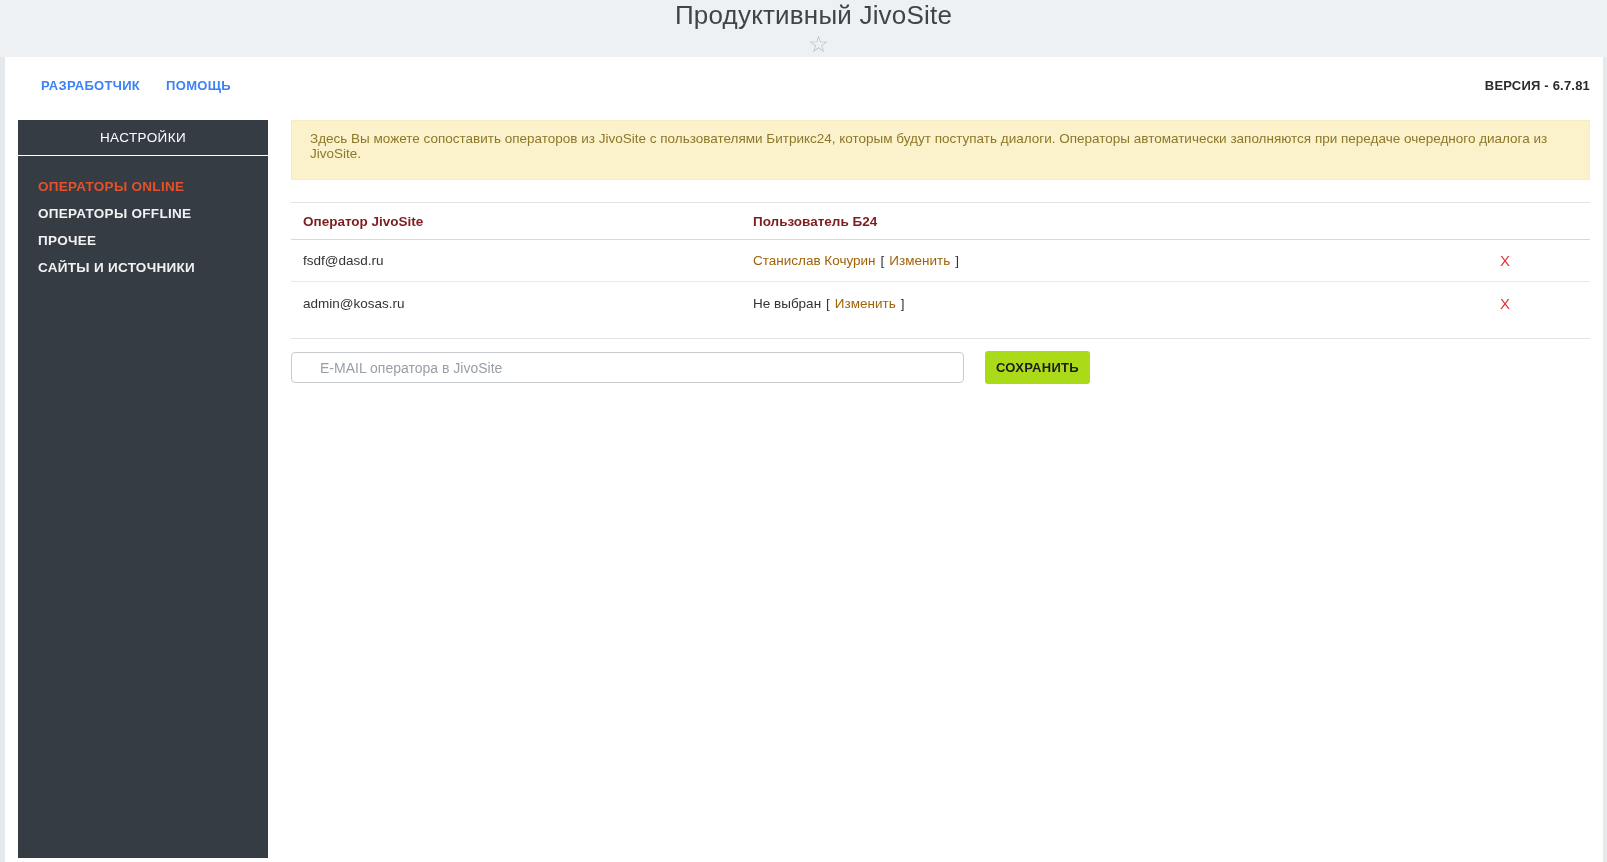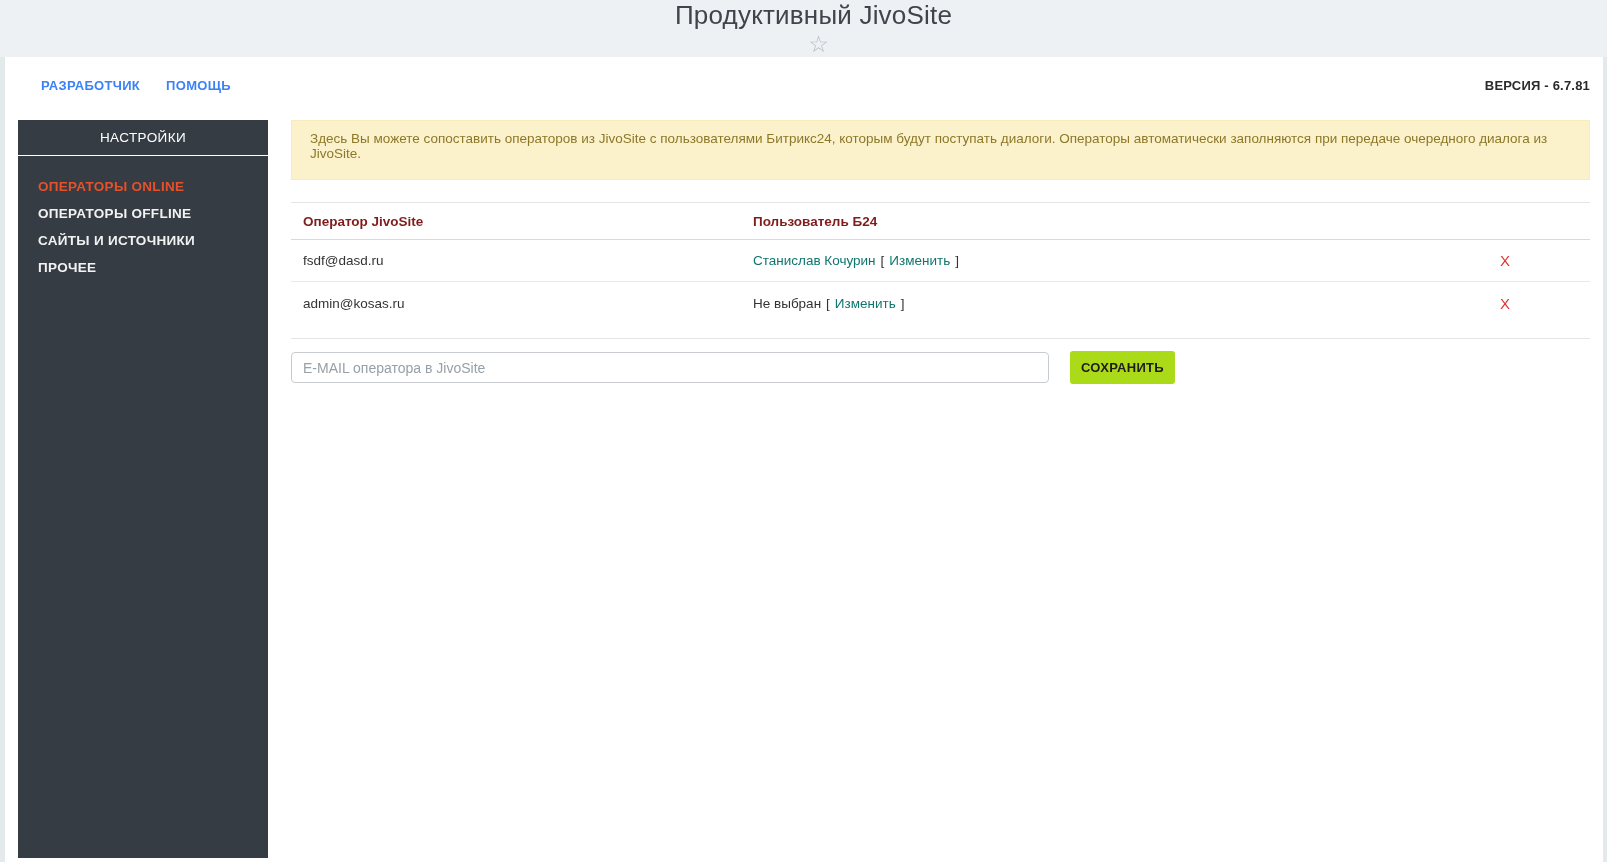--- a/index.html
+++ b/index.html
@@ -80,33 +80,33 @@
   .trow { display: flex; align-items: center; }
   .thead {
     height: 38px; font-weight: bold; color: #7f1d1d; font-size: 13.5px;
     border-top: 1px solid #e4e4e4; border-bottom: 1px solid #d9d9d9; align-items: center;
   }
   .tbody-row { height: 42px; font-size: 13.5px; color: #333; }
   .tbody-row.bordered { border-bottom: 1px solid #e9e9e9; }
   .c1 { flex: 0 0 450px; padding-left: 12px; }
   .c2 { flex: 1 1 auto; padding-left: 12px; }
   .c3 { flex: 0 0 170px; text-align: center; }
-  .link { color: #0f766e; text-decoration: none; cursor: pointer; }
+  .link { color: #a16207; text-decoration: none; cursor: pointer; }
   .bracket { color: #333; margin: 0 5px; }
   .delete-x {
     color: #e23333; font-size: 15px; text-decoration: none; cursor: pointer;
   }
   .table-bottom { height: 15px; border-bottom: 1px solid #e4e4e4; }
 
   
   .form-row { display: flex; align-items: center; padding-top: 12px; }
   .email-input {
-    width: 758px; height: 31px;
+    width: 673px; height: 31px;
     border: 1px solid #c8ccd0; border-radius: 4px;
-    padding: 0 11px; font-size: 14px; color: #333;
+    padding: 0 28px; font-size: 14px; color: #333;
     font-family: "Liberation Sans", sans-serif;
     outline: none; background: #fff;
   }
   .email-input::placeholder { color: #98a0a7; }
   .save-btn {
     margin-left: 21px; width: 105px; height: 33px;
     background: #abdb18; border: none; border-radius: 3px;
     font-size: 13px; font-weight: bold; color: #1d1d1d; letter-spacing: 0.3px;
     cursor: pointer; font-family: "Liberation Sans", sans-serif;
   }
@@ -125,22 +125,22 @@
     <a>РАЗРАБОТЧИК</a>
     <a>ПОМОЩЬ</a>
   </div>
   <div class="version">ВЕРСИЯ - 6.7.81</div>
 
   <div class="sidebar">
     <div class="sidebar-header">НАСТРОЙКИ</div>
     <div class="sidebar-nav">
       <a class="sidebar-item active">ОПЕРАТОРЫ ONLINE</a>
       <a class="sidebar-item">ОПЕРАТОРЫ OFFLINE</a>
+      <a class="sidebar-item">ПРОЧЕЕ</a>
       <a class="sidebar-item">САЙТЫ И ИСТОЧНИКИ</a>
-      <a class="sidebar-item">ПРОЧЕЕ</a>
     </div>
   </div>
 
   <div class="main">
 
     <div class="notice">Здесь Вы можете сопоставить операторов из JivoSite с пользователями Битрикс24, которым будут поступать диалоги. Операторы автоматически заполняются при передаче очередного диалога из JivoSite.</div>
 
     <div class="table">
 
       <div class="trow thead">

